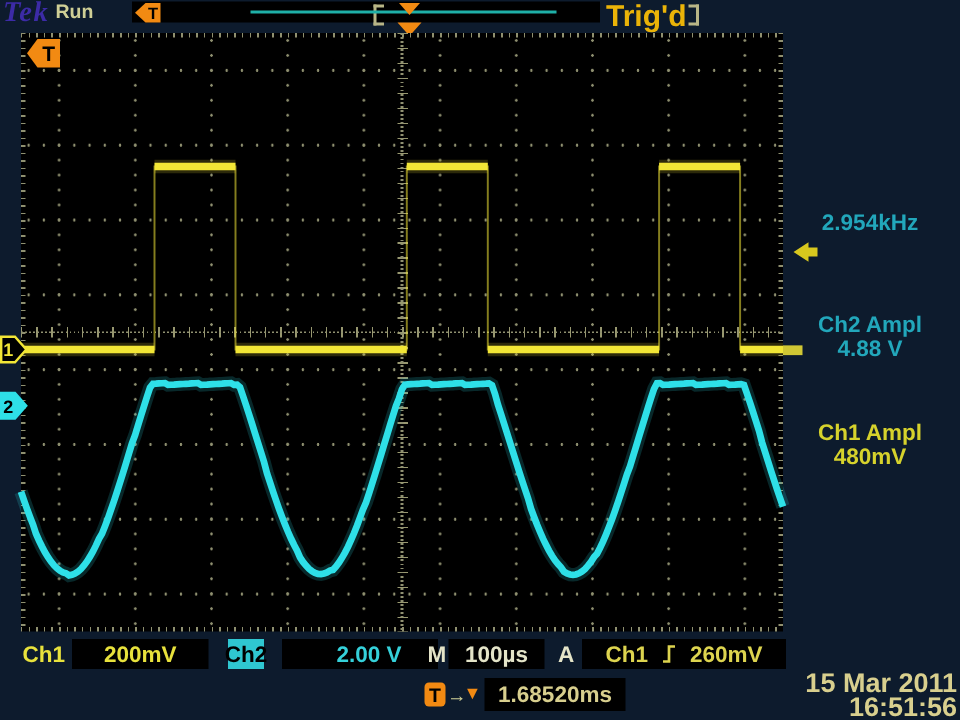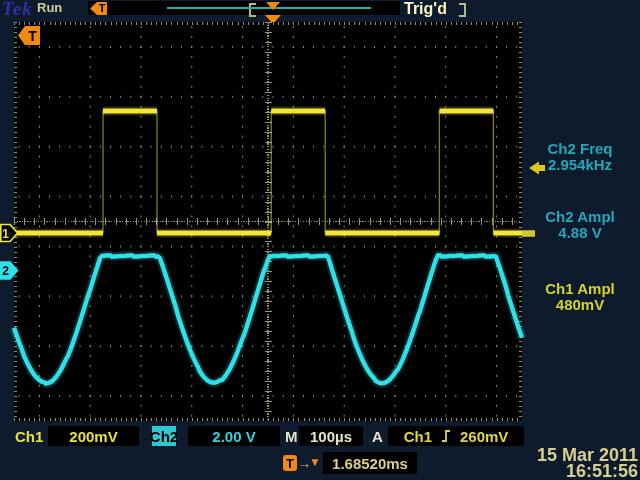--- a/index.html
+++ b/index.html
@@ -6,21 +6,21 @@
   .screen{
     position:relative;width:640px;height:480px;overflow:hidden;
     background:#0d1b2d;
     font-family:"Liberation Sans",sans-serif;font-weight:700;
     -webkit-font-smoothing:antialiased;
   }
   .abs{position:absolute;}
   
   .tek-logo{left:2px;top:-2px;font:700 italic 19px "Liberation Serif",serif;color:#3c2ba6;letter-spacing:1px;}
   .acq-state{left:37px;top:0;font-size:13px;color:#cfcf96;}
-  .trig-status{left:404px;top:0;font-size:16px;color:#fef9c3;}
+  .trig-status{left:404px;top:0;font-size:20px;color:#eab308;}
   .record-bar{left:88px;top:1px;width:312px;height:14px;background:#000;}
   .rb-bracket-l{left:161px;top:2px;width:5px;height:10px;border:2px solid #b8b586;border-right:none;}
   .rb-bracket-r{left:371px;top:2px;width:5px;height:10px;border:2px solid #b8b586;border-left:none;}
   .rb-line{left:167px;top:7px;width:204px;height:2px;background:#1fb0a8;}
   .rb-tri{left:266px;top:2px;width:0;height:0;border-left:7px solid transparent;border-right:7px solid transparent;border-top:8px solid #f28a12;}
   .grat-tri{left:265px;top:15px;width:0;height:0;border-left:8px solid transparent;border-right:8px solid transparent;border-top:9px solid #f28a12;}
   
   .graticule{
     left:14px;top:22px;width:508px;height:399px;background-color:#000;
     background-image:
@@ -49,21 +49,21 @@
   .meas-cyan{color:#22a7bb;}
   .meas-yellow{color:#d6d22c;}
   .meas-1{top:141px;} .meas-2{top:209px;} .meas-3{top:281px;}
   
   .bb{position:absolute;top:426px;height:20px;display:flex;align-items:center;
       justify-content:center;background:#000;font-size:15px;}
   .bb-lbl{position:absolute;top:428px;font-size:15px;}
   .yel{color:#e8e23c;} .cyn{color:#35d1da;} .pale{color:#e4e4c8;} .trg{color:#ddd44f;}
   .box-ch1{left:48px;width:91px;}
   .badge-ch2{left:152px;width:24px;background:#2fc7d1;color:#000;}
-  .box-ch2{left:188px;width:92px;}
+  .box-ch2{left:188px;width:92px;padding-left:12px;}
   .box-time{left:299px;width:64px;}
   .box-trig{left:388px;width:136px;gap:9px;}
   
   .t-icon{left:283px;top:455px;width:14px;height:16px;background:#f28a12;border-radius:3px;
           color:#000;font-size:13px;display:flex;align-items:center;justify-content:center;}
   .f-arrow{left:298px;top:456px;font-size:13px;color:#cfcf96;}
   .f-tri{left:309px;top:455px;font-size:12px;color:#f28a12;}
   .box-hpos{position:absolute;left:323px;top:452px;width:94px;height:22px;background:#000;
             display:flex;align-items:center;justify-content:center;font-size:15px;color:#d8cf8e;}
   .datetime{left:500px;top:448px;width:138px;text-align:right;padding-right:3px;
@@ -91,21 +91,20 @@
     <div class="abs ctr-h-line"></div>
     <div class="abs ctr-v-ticks"></div>
     <div class="abs ctr-v-line"></div>
     <div class="abs edge-top"></div>
     <div class="abs edge-bottom"></div>
     <div class="abs edge-left"></div>
     <div class="abs edge-right"></div>
   </div>
 
   <div class="abs meas meas-1 meas-cyan">
-    <div>Ch2 Freq</div>
     <div>2.954kHz</div>
   </div>
   <div class="abs meas meas-2 meas-cyan">
     <div>Ch2 Ampl</div>
     <div>4.88 V</div>
   </div>
   <div class="abs meas meas-3 meas-yellow">
     <div>Ch1 Ampl</div>
     <div>480mV</div>
   </div>

